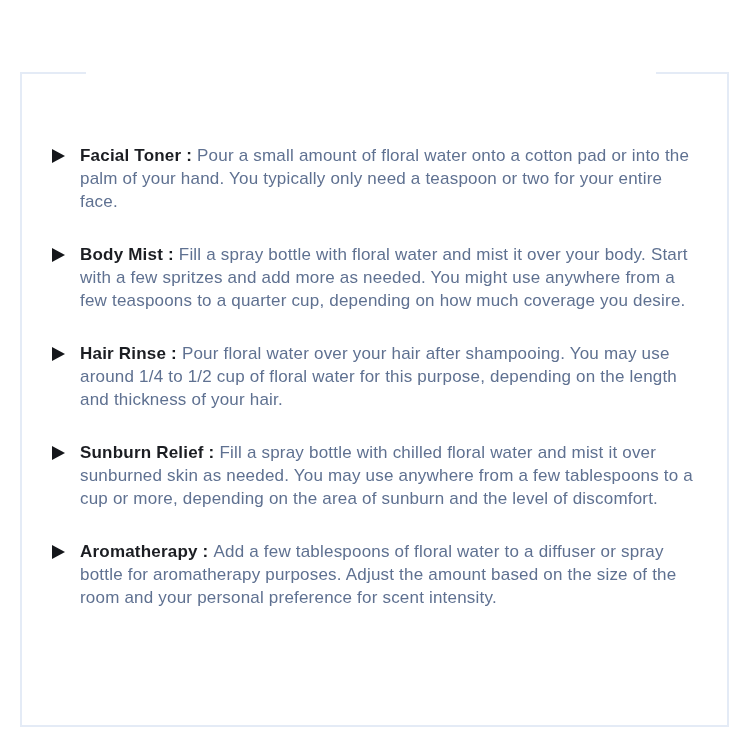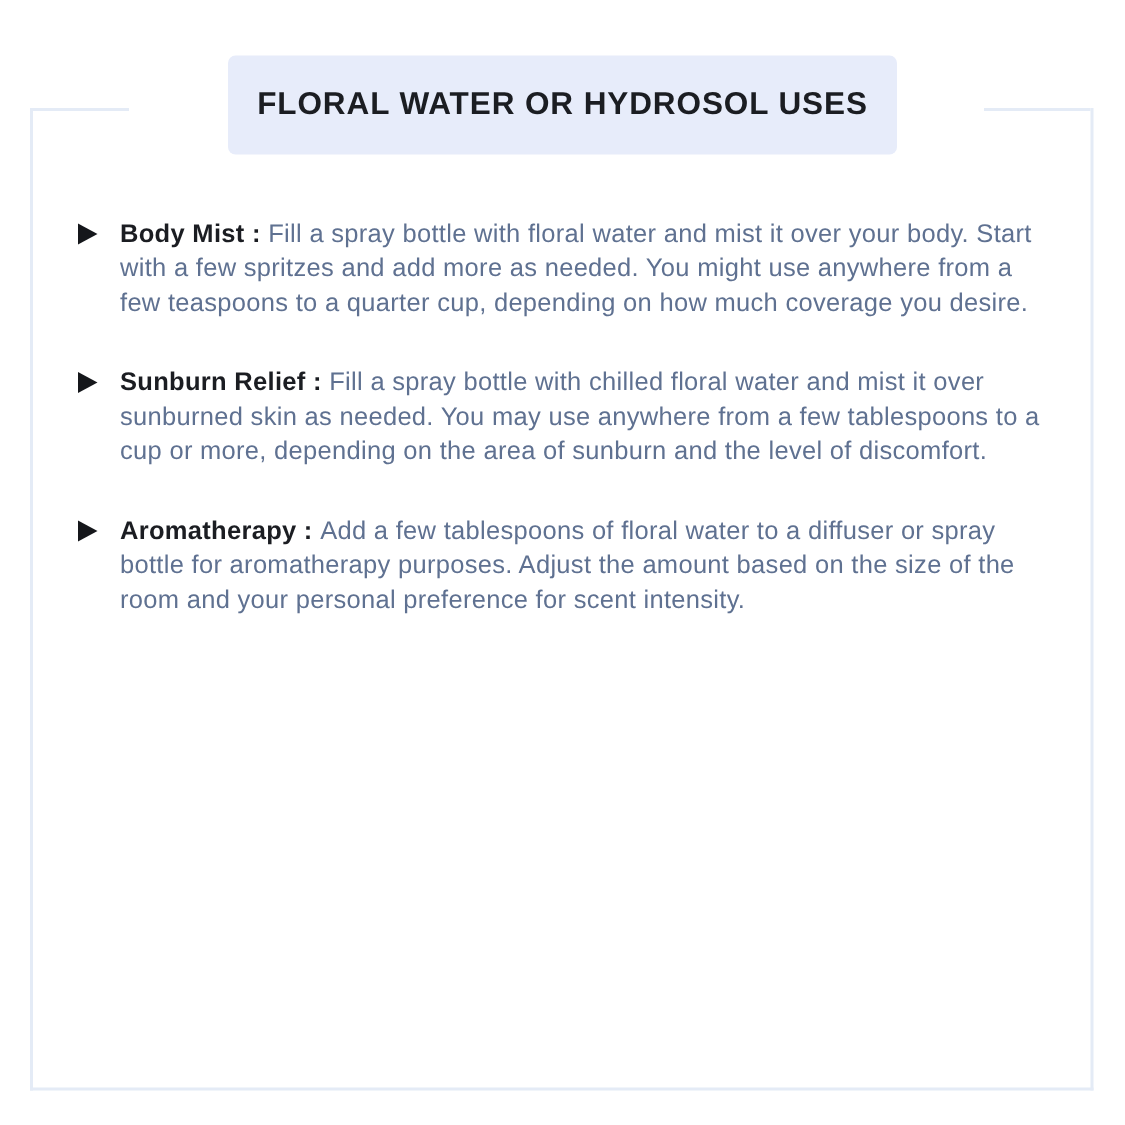--- a/index.html
+++ b/index.html
@@ -100,42 +100,51 @@
 </head>
 <body>
 
 <div class="page">
 
   <div class="panel">
     <div class="border-top-left"></div>
     <div class="border-top-right"></div>
 
     <ul class="uses-list">
+  <li class="use-item">
+    <span class="bullet"></span>
+    <p class="item-text">
+      <strong class="item-heading">Facial Toner :</strong><span class="item-body">Pour a small amount of floral water onto a cotton pad or into the palm of your hand. You typically only need a teaspoon or two for your entire face.</span>
+    </p>
+  </li>
 
   <li class="use-item">
     <span class="bullet"></span>
     <p class="item-text">
       <strong class="item-heading">Body Mist :</strong><span class="item-body">Fill a spray bottle with floral water and mist it over your body. Start with a few spritzes and add more as needed. You might use anywhere from a few teaspoons to a quarter cup, depending on how much coverage you desire.</span>
     </p>
   </li>
 
+  <li class="use-item">
+    <span class="bullet"></span>
+    <p class="item-text">
+      <strong class="item-heading">Hair Rinse :</strong><span class="item-body">Pour floral water over your hair after shampooing. You may use around 1/4 to 1/2 cup of floral water for this purpose, depending on the length and thickness of your hair.</span>
+    </p>
+  </li>
 
   <li class="use-item">
     <span class="bullet"></span>
     <p class="item-text">
       <strong class="item-heading">Sunburn Relief :</strong><span class="item-body">Fill a spray bottle with chilled floral water and mist it over sunburned skin as needed. You may use anywhere from a few tablespoons to a cup or more, depending on the area of sunburn and the level of discomfort.</span>
     </p>
   </li>
 
   <li class="use-item">
     <span class="bullet"></span>
     <p class="item-text">
       <strong class="item-heading">Aromatherapy :</strong><span class="item-body">Add a few tablespoons of floral water to a diffuser or spray bottle for aromatherapy purposes. Adjust the amount based on the size of the room and your personal preference for scent intensity.</span>
     </p>
   </li>
 </ul>
   </div>
 
-  <div class="title-box">
-    <h1>FLORAL WATER OR HYDROSOL USES</h1>
-  </div>
 
 </div>
 
 </body></html>

